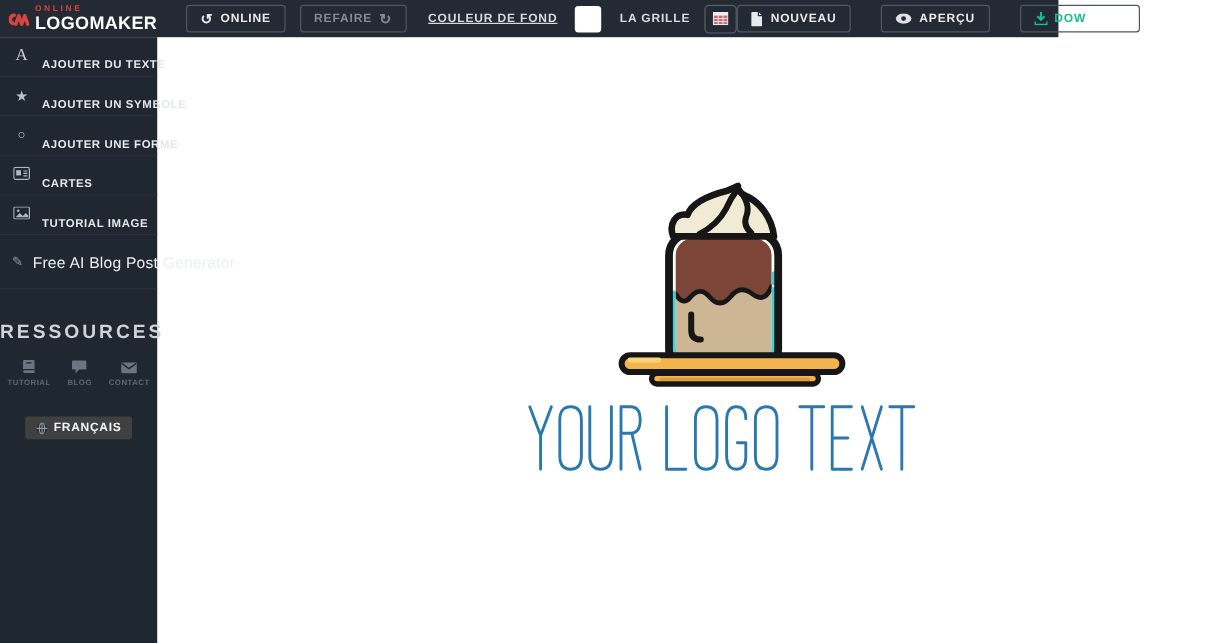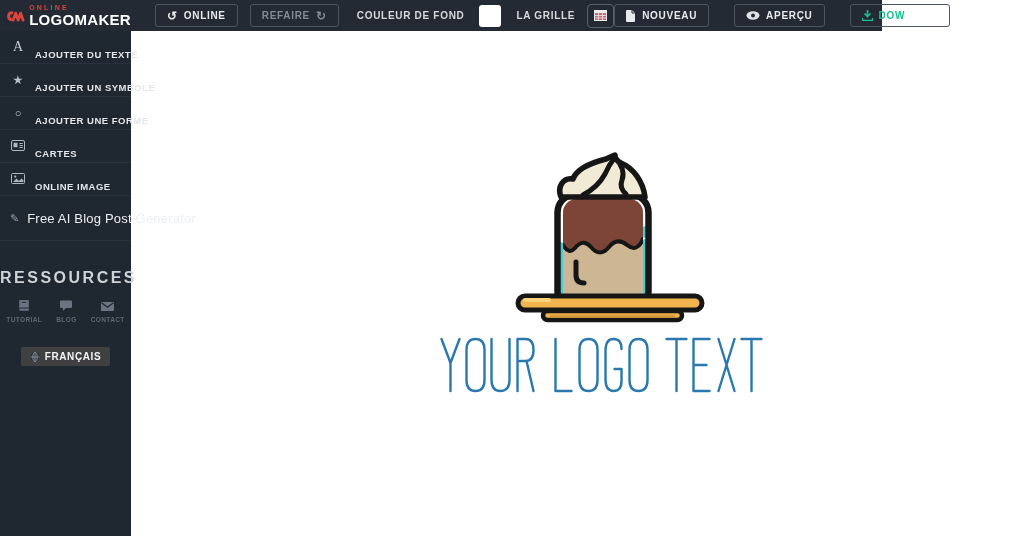--- a/index.html
+++ b/index.html
@@ -97,21 +97,21 @@
 
   <div class="toolbar-left">
     <button class="tb-btn">
       <span class="uic">↺</span>
       <span>ONLINE</span>
     </button>
     <button class="tb-btn dim">
       <span>REFAIRE</span>
       <span class="uic">↻</span>
     </button>
-    <span class="tb-label" style="margin-left:6px;">COULEUR DE FOND</span>
+    <span class="tb-label" style="margin-left:6px;text-decoration:underline;">COULEUR DE FOND</span>
     <span class="swatch"></span>
     <span class="tb-label" style="margin-left:4px;">LA GRILLE</span>
     <button class="grid-btn">
       <svg width="13" height="11" viewBox="0 0 13 11">
         <rect x="0.5" y="0.5" width="12" height="10" fill="#c76a72" stroke="#e8e8ea" stroke-width="1"></rect>
         <rect x="0.5" y="0.5" width="12" height="2.5" fill="#eceef0"></rect>
         <path d="M4.5,0 V11 M8.5,0 V11 M0,5.5 H13 M0,8 H13" stroke="#e8e8ea" stroke-width="0.8"></path>
       </svg>
     </button>
   </div>
@@ -170,21 +170,21 @@
   </div>
 
   <div class="side-item">
     <span class="sic">
       <svg width="14" height="11" viewBox="0 0 14 11">
         <rect x="0.5" y="0.5" width="13" height="10" rx="1" fill="none" stroke="#aeb6bf" stroke-width="1"></rect>
         <circle cx="4.2" cy="3.6" r="1.1" fill="#aeb6bf"></circle>
         <path d="M2,9 L5.5,5.5 L8,8 L10.5,5.5 L12.5,7.5 V9 Z" fill="#aeb6bf"></path>
       </svg>
     </span>
-    <span class="side-label">ONLINE IMAGE</span>
+    <span class="side-label">TUTORIAL IMAGE</span>
   </div>
 
   <div class="ai-row">
     <span class="ai-icon">✎</span>
     <span class="ai-label">Free AI Blog Post Generator</span>
   </div>
 
   <div class="resources">
     <div class="resources-title">RESSOURCES</div>
     <div class="res-row">

